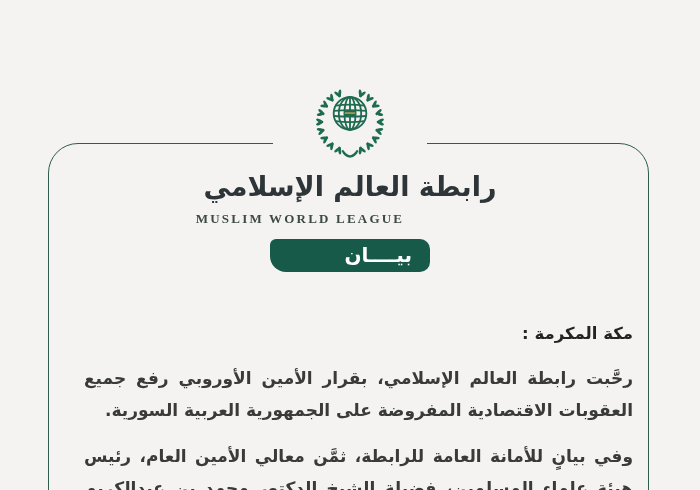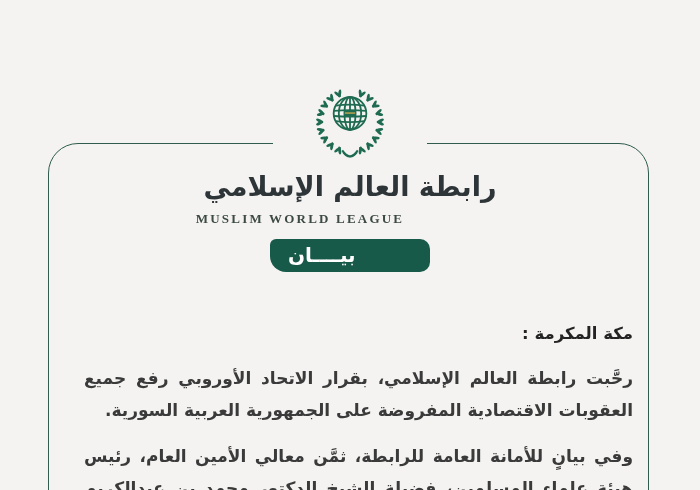--- a/index.html
+++ b/index.html
@@ -27,21 +27,21 @@
     letter-spacing:0;line-height:34px;
   }
   .eng-name{
     position:absolute;left:0;top:211px;width:600px;text-align:center;
     font-family:"Liberation Serif","DejaVu Serif",serif;font-weight:700;
     font-size:13px;letter-spacing:2.2px;color:#3d4a44;
   }
   .banner{
     position:absolute;left:50%;top:239px;transform:translateX(-50%);
     min-width:160px;height:33px;line-height:32px;box-sizing:border-box;
-    background:#185a4a;color:#ffffff;text-align:left;
+    background:#185a4a;color:#ffffff;text-align:right;
     font-size:20px;font-weight:700;direction:rtl;
     border-radius:6px 10px 10px 16px;padding:0 18px;
   }
   .content{
     position:absolute;left:48px;top:143px;width:601px;z-index:3;
     direction:rtl;box-sizing:border-box;
   }
   .dateline{
     margin:181px 16px 0 0;
     font-size:16.5px;font-weight:700;color:#232323;text-align:right;padding-left:12px;
@@ -112,15 +112,15 @@
 
   <div class="calligraphy" dir="rtl">رابطة العالم الإسلامي</div>
 
   <div class="eng-name">MUSLIM WORLD LEAGUE</div>
 
   <div class="banner" dir="rtl">بيــــان</div>
 </div>
 
 <div class="content" dir="rtl">
   <div class="dateline">مكة المكرمة :</div>
-  <p class="para">رحَّبت رابطة العالم الإسلامي، بقرار الاتحاد الأوروبي رفع جميع العقوبات الاقتصادية المفروضة على الجمهورية العربية السورية.</p>
+  <p class="para">رحَّبت رابطة العالم الإسلامي، بقرار الأمين الأوروبي رفع جميع العقوبات الاقتصادية المفروضة على الجمهورية العربية السورية.</p>
   <p class="para second">وفي بيانٍ للأمانة العامة للرابطة، ثمَّن معالي الأمين العام، رئيس هيئة علماء المسلمين، فضيلة الشيخ الدكتور محمد بن عبدالكريم العيسى، هذه الخطوة</p>
 </div>
 
 </body></html>

